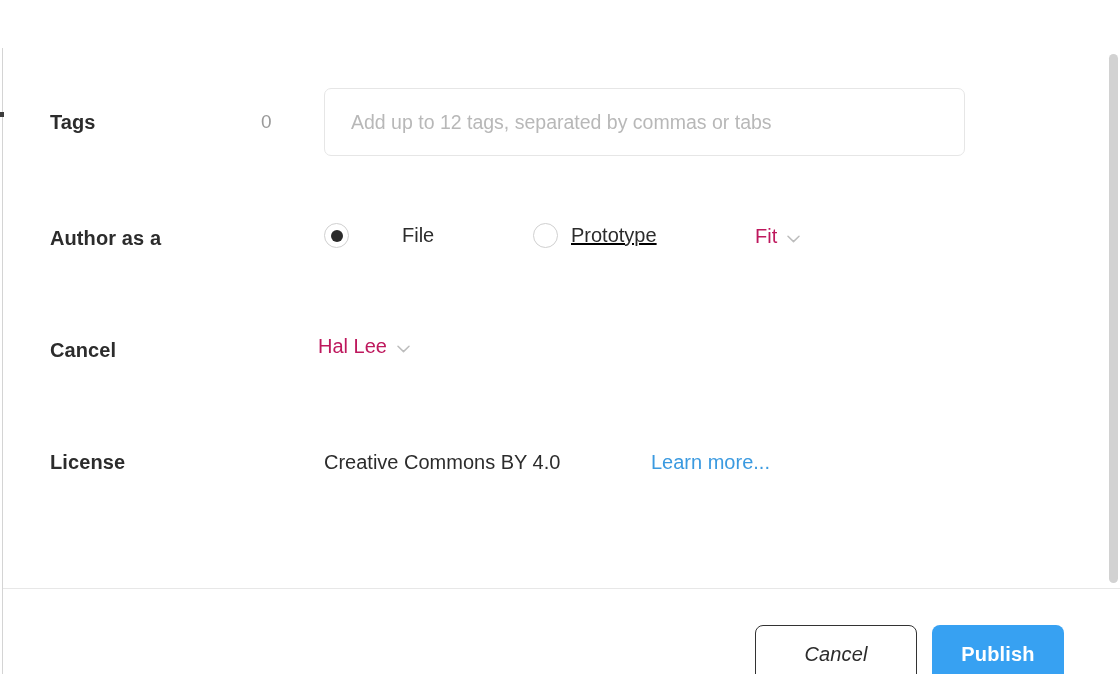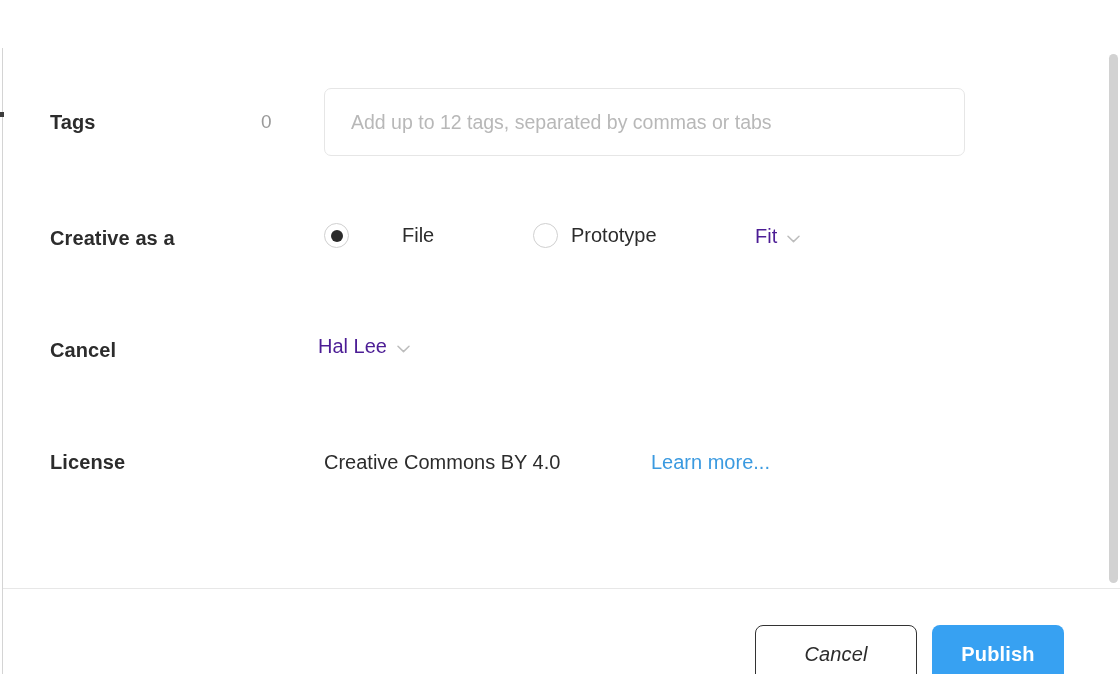--- a/index.html
+++ b/index.html
@@ -108,21 +108,21 @@
   }
 
   
   .radio-option {
     position: absolute;
     display: flex;
     align-items: center;
     cursor: pointer;
   }
   .radio-file      { left: 321px; top: 3px; gap: 40px; }
-  .radio-prototype { left: 530px; top: 3px; }
+  .radio-prototype { left: 530px; top: 3px; text-decoration: underline; }
 
   .radio-mark {
     width: 25px;
     height: 25px;
     border-radius: 50%;
     border: 1.6px solid #d0d0d0;
     box-sizing: border-box;
     position: relative;
     flex: 0 0 auto;
     background: #fff;
@@ -151,21 +151,21 @@
     display: flex;
     align-items: center;
     cursor: pointer;
     white-space: nowrap;
   }
   .fit-select    { left: 752px; top: 5px; }
   .author-select { left: 315px; top: 1px; }
 
   .inline-select .value {
     font-size: 20px;
-    color: #4c1d95;
+    color: #be185d;
   }
   .chevron {
     margin-left: 10px;
     width: 13px;
     height: 8px;
     display: inline-block;
     position: relative;
     top: 2px;
   }
   .chevron svg { display: block; }
@@ -268,21 +268,21 @@
 
   <div class="dialog-body">
 
     <div class="form-row row-tags">
       <span class="field-label">Tags</span>
       <span class="tag-count">0</span>
       <input class="tags-input" type="text" placeholder="Add up to 12 tags, separated by commas or tabs" style="">
     </div>
 
     <div class="form-row row-preview">
-      <span class="field-label">Creative as a</span>
+      <span class="field-label">Author as a</span>
 
       <div class="radio-option radio-file">
         <span class="radio-mark selected"></span>
         <span class="radio-label">File</span>
       </div>
 
       <div class="radio-option radio-prototype">
         <span class="radio-mark"></span>
         <span class="radio-label">Prototype</span>
       </div>

